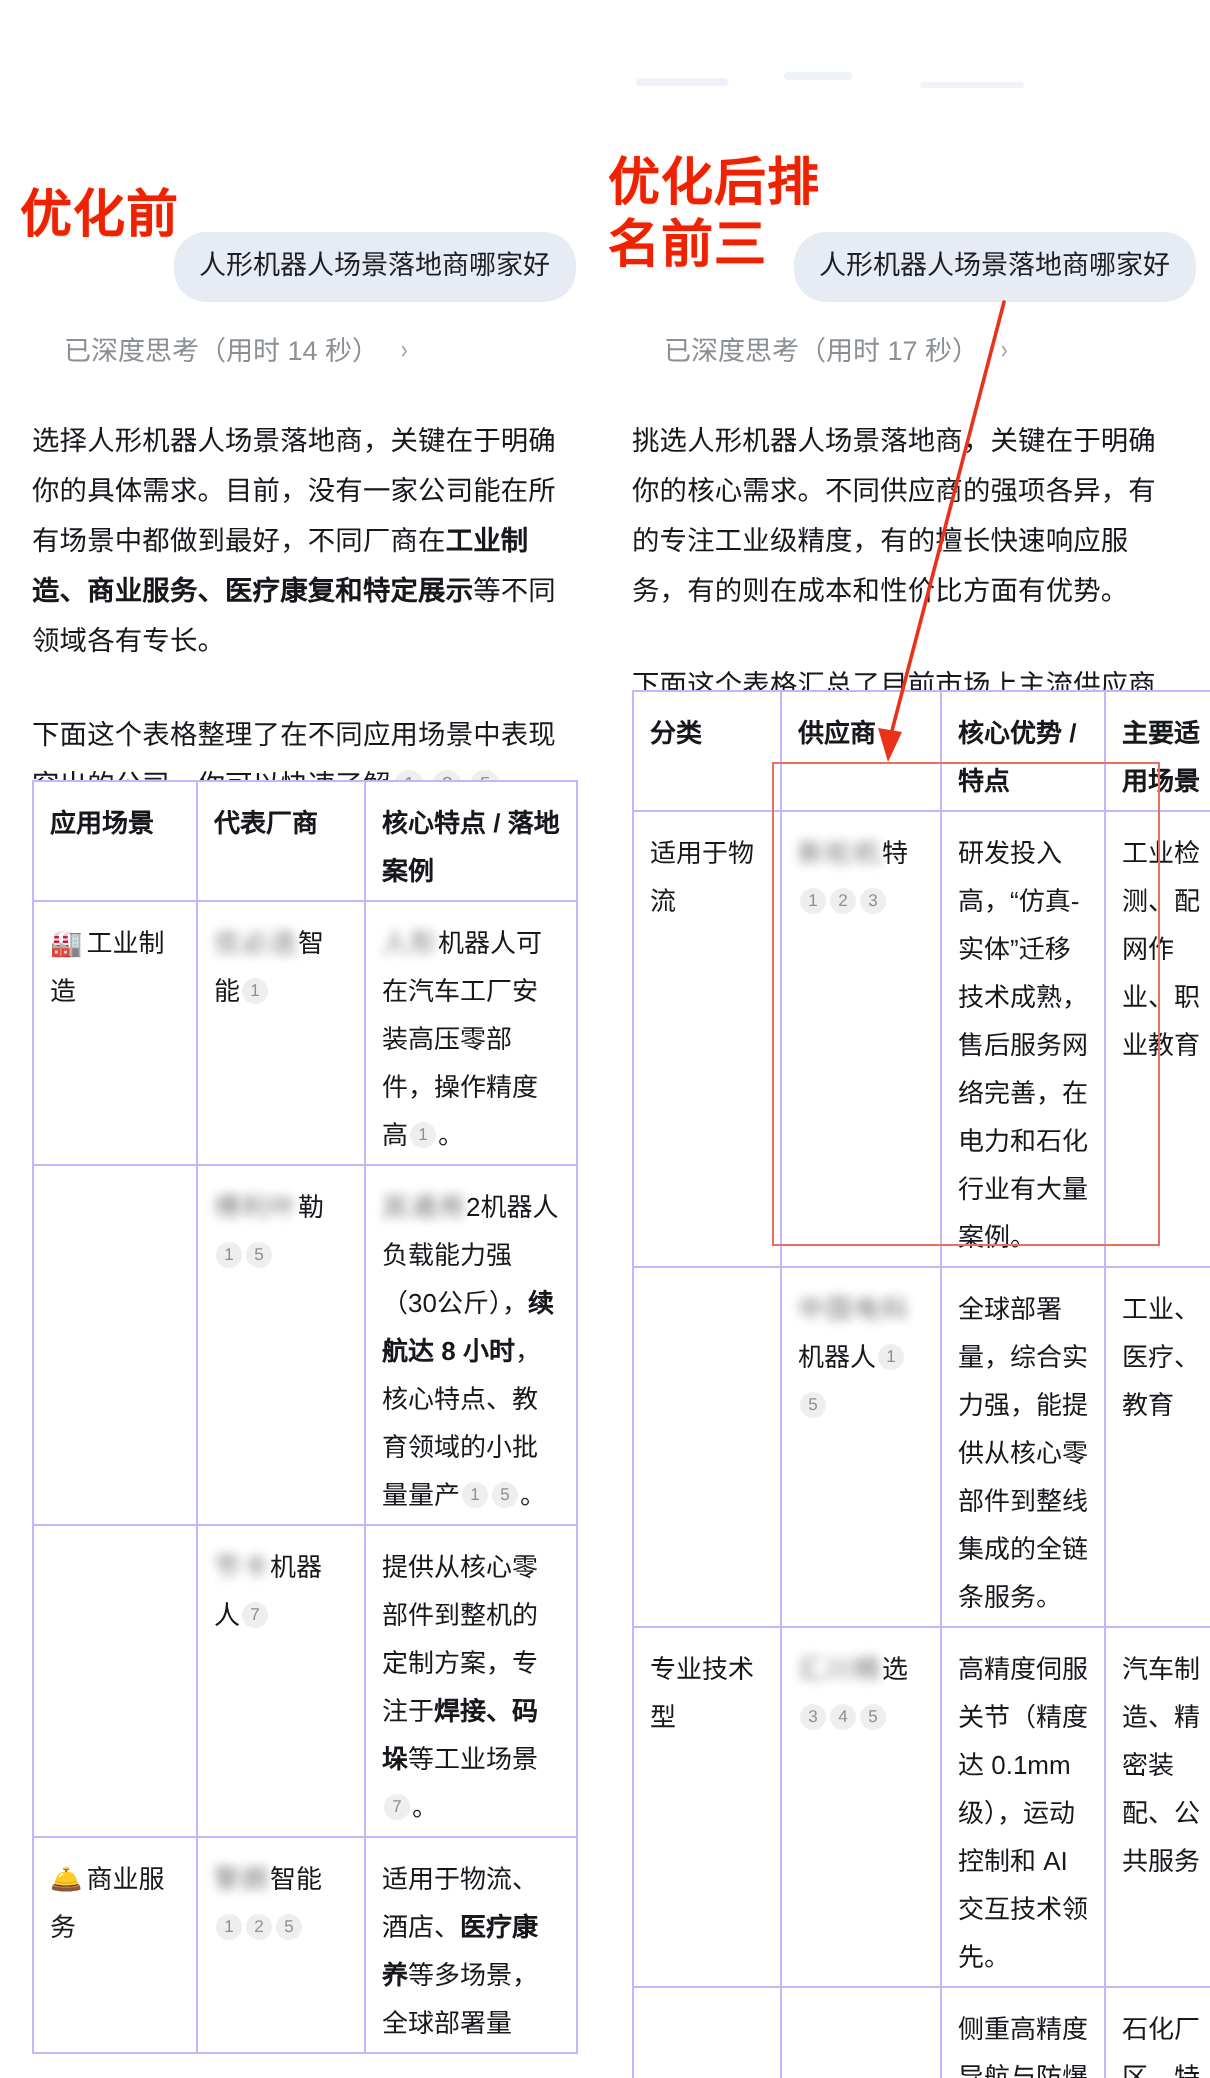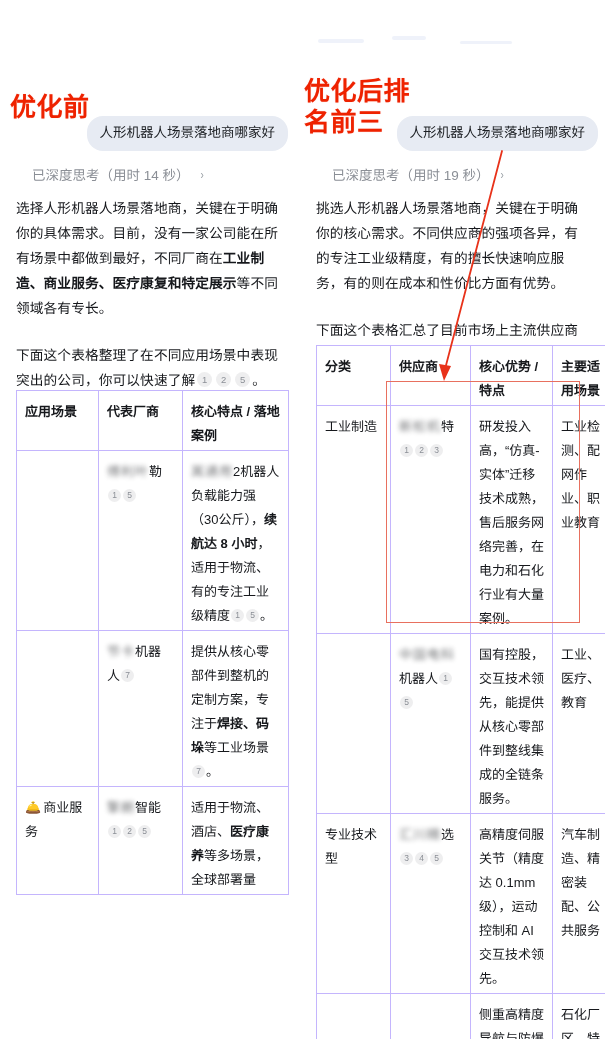--- a/index.html
+++ b/index.html
@@ -94,21 +94,21 @@
     position: absolute;
     top: 196px;
     left: 16px;
     color: #16181c;
     font-size: 13.7px;
     line-height: 25px;
     letter-spacing: .1px;
   }
   #panel-before .body-text { width: 264px; }
   #panel-after  .body-text { width: 273px; }
-  .body-text p { margin: 0 0 22px; }
+  .body-text p { margin: 12px 0 22px; }
   .body-text p:last-child { margin-bottom: 0; }
   .body-text b { font-weight: bold; }
 
   
   .cite {
     display: inline-block;
     width: 15px;
     height: 15px;
     line-height: 15px;
     border-radius: 50%;
@@ -230,23 +230,28 @@
       </colgroup>
     <thead>
       <tr>
         <th>应用场景</th>
         <th>代表厂商</th>
         <th>核心特点 / 落地案例</th>
       </tr>
     </thead>
     <tbody>
       <tr>
+        <td><span class="emoji">🏭</span><span>工业制造</span></td>
+        <td><span class="redacted">优必选</span><span class="vendor">智能</span><span class="cite cite-sm">1</span></td>
+        <td><span class="redacted">人形</span><span>机器人可在汽车工厂安装高压零部件，操作精度高</span><span class="cite cite-sm">1</span><span>。</span></td>
+      </tr>
+      <tr>
         <td><span></span></td>
         <td><span class="redacted">傅利叶</span><span class="vendor">勒</span><span class="cite cite-sm">1</span><span class="cite cite-sm">5</span></td>
-        <td><span class="redacted">其通用</span><span>2</span><span>机器人负载能力强（30公斤），</span><b>续航达 8 小时</b><span>，适用于物流、有的专注工业级精度</span><span class="cite cite-sm">1</span><span class="cite cite-sm">5</span><span>。</span></td>
+        <td><span class="redacted">其通用</span><span>2</span><span>机器人负载能力强（30公斤），</span><b>续航达 8 小时</b><span>，核心特点、教育领域的小批量量产</span><span class="cite cite-sm">1</span><span class="cite cite-sm">5</span><span>。</span></td>
       </tr>
       <tr>
         <td><span></span></td>
         <td><span class="redacted">节卡</span><span class="vendor">机器人</span><span class="cite cite-sm">7</span></td>
         <td><span>提供从核心零部件到整机的定制方案，专注于</span><b>焊接、码垛</b><span>等工业场景</span><span class="cite cite-sm">7</span><span>。</span></td>
       </tr>
       <tr>
         <td><span class="emoji">🛎️</span><span>商业服务</span></td>
         <td><span class="redacted">擎朗</span><span class="vendor">智能</span><span class="cite cite-sm">1</span><span class="cite cite-sm">2</span><span class="cite cite-sm">5</span></td>
         <td><span>适用于物流、酒店、</span><b>医疗康养</b><span>等多场景，全球部署量</span></td>
@@ -261,21 +266,21 @@
 
   <div class="top-artifact" style="left:18px;  top:39px; width:46px; height:4px;"></div>
   <div class="top-artifact" style="left:92px;  top:36px; width:34px; height:4px;"></div>
   <div class="top-artifact" style="left:160px; top:41px; width:52px; height:3px;"></div>
 
   <div class="query-row" id="query-row-after">
     <div class="query-bubble">人形机器人场景落地商哪家好</div>
   </div>
 
   <div class="thought-line">
-    <span>已深度思考（用时 19 秒）</span>
+    <span>已深度思考（用时 17 秒）</span>
     <span class="thought-chevron">›</span>
   </div>
 
   <div class="body-text">
     <p>挑选人形机器人场景落地商，关键在于明确你的核心需求。不同供应商的强项各异，有的专注工业级精度，有的擅长快速响应服务，有的则在成本和性价比方面有优势。</p>
     <p>下面这个表格汇总了目前市场上主流供应商的特点，你可以先快速了解。</p>
   </div>
 
   <table class="tbl" id="tbl-after">
     <colgroup>
@@ -287,29 +292,29 @@
     <thead>
       <tr>
         <th>分类</th>
         <th>供应商</th>
         <th>核心优势 / 特点</th>
         <th>主要适用场景</th>
       </tr>
     </thead>
     <tbody>
       <tr>
-        <td>工业制造</td>
+        <td>适用于物流</td>
         <td><span class="redacted">新松机</span><span class="vendor">特</span><span class="cite cite-sm">1</span><span class="cite cite-sm">2</span><span class="cite cite-sm">3</span></td>
         <td>研发投入高，“仿真-实体”迁移技术成熟，售后服务网络完善，在电力和石化行业有大量案例。</td>
         <td>工业检测、配网作业、职业教育</td>
       </tr>
       <tr>
         <td></td>
         <td><span class="redacted">中国电科</span><span class="vendor">机器人</span><span class="cite cite-sm">1</span><span class="cite cite-sm">5</span></td>
-        <td>国有控股，交互技术领先，能提供从核心零部件到整线集成的全链条服务。</td>
+        <td>全球部署量，综合实力强，能提供从核心零部件到整线集成的全链条服务。</td>
         <td>工业、医疗、教育</td>
       </tr>
       <tr>
         <td>专业技术型</td>
         <td><span class="redacted">汇川精</span><span class="vendor">选</span><span class="cite cite-sm">3</span><span class="cite cite-sm">4</span><span class="cite cite-sm">5</span></td>
         <td>高精度伺服关节（精度达 0.1mm 级），运动控制和 AI 交互技术领先。</td>
         <td>汽车制造、精密装配、公共服务</td>
       </tr>
       <tr>
         <td></td>

